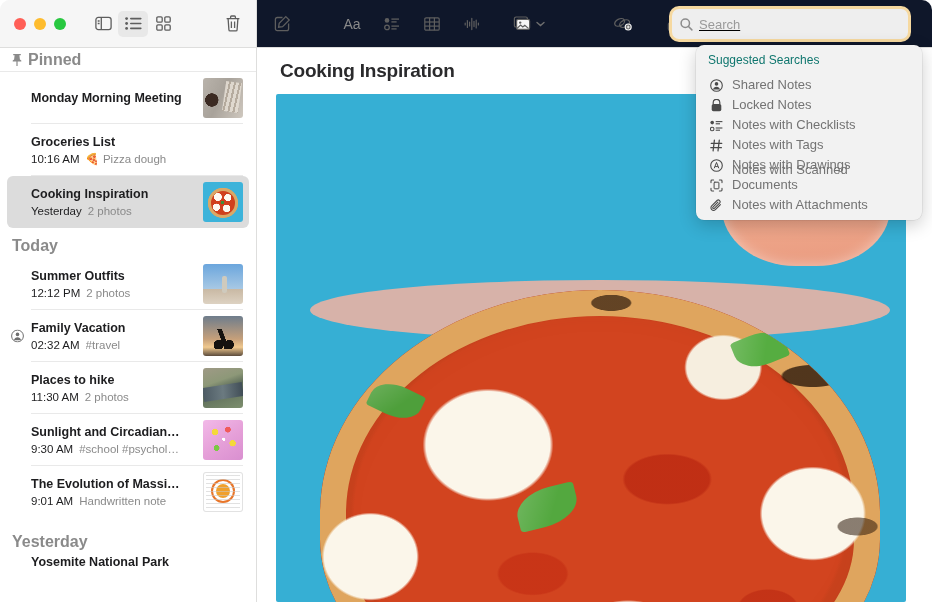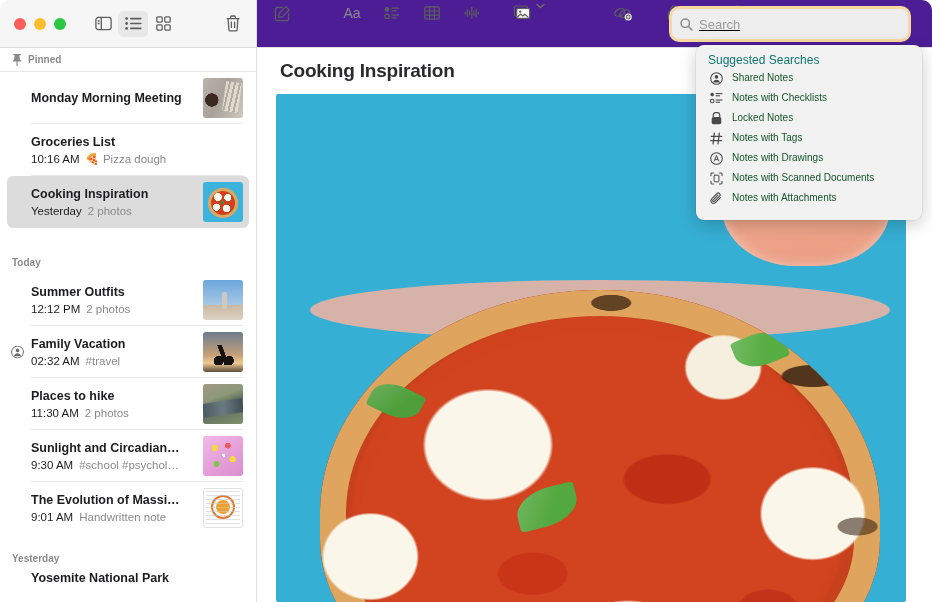--- a/index.html
+++ b/index.html
@@ -28,22 +28,22 @@
     display: flex; align-items: center;
   }
   .toolbar-left {
     width: 257px; height: 100%;
     display: flex; align-items: center;
     border-right: 1px solid #dededd;
     background: #f6f6f6;
   }
   .toolbar-right {
     flex: 1; height: 100%;
-    display: flex; 
-    background: #4c1d95;
+    display: flex; align-items: center;
+    background: #0f172a;
   }
 
   .traffic { display: flex; gap: 8px; margin-left: 14px; }
   .dot { width: 12px; height: 12px; border-radius: 50%; }
   .dot-r { background: #ff5f57; }
   .dot-y { background: #febc2e; }
   .dot-g { background: #28c840; }
 
   .tbtn {
     width: 30px; height: 26px;
@@ -94,25 +94,25 @@
     border-radius: 8px;
     box-shadow: 0 5px 18px rgba(0,0,0,0.20), 0 0 0 0.5px rgba(0,0,0,0.10);
     padding: 6px 0 8px 0;
     z-index: 50;
   }
   .sugg-header {
     font-size: 12px; color: #0f766e;
     padding: 2px 12px 5px 12px;
   }
   .sugg-item {
-    display: flex; align-items: flex-start;
+    display: flex; align-items: flex-end;
     height: 20px;
     padding: 0 12px;
-    font-size: 10px;
-    color: #14532d;
+    font-size: 13px;
+    color: #737373;
     cursor: default;
   }
   .sugg-icon {
     width: 17px; margin-right: 7px;
     display: flex; align-items: center; justify-content: center;
     color: #4a4a4a; flex-shrink: 0;
   }
 
   
   .sidebar {
@@ -121,21 +121,21 @@
     width: 257px; height: 554px;
     background: #ffffff;
     border-right: 1px solid #dededd;
     overflow: hidden;
   }
 
   .section-head {
     display: flex; align-items: center;
     height: 24px;
     padding-left: 12px;
-    font-size: 10px;
+    font-size: 16px;
     color: #8a8a8a;
     font-weight: 600;
   }
   .section-head.pinned { border-bottom: 1px solid #e9e9e9; }
   .pin-icon { margin-right: 6px; display: flex; color: #8a8a8a; }
 
   .note-row {
     position: relative;
     display: flex; align-items: center;
     height: 52px;
@@ -552,44 +552,44 @@
           <circle cx="6.5" cy="6.5" r="5.8"></circle>
           <circle cx="6.5" cy="4.9" r="1.8" fill="currentColor" stroke="none"></circle>
           <path d="M2.9 10.6c.5-1.9 1.9-2.9 3.6-2.9s3.1 1 3.6 2.9" fill="currentColor" stroke="none"></path>
         </svg>
       </span>
       <span>Shared Notes</span>
     </div>
 
     <div class="sugg-item">
       <span class="sugg-icon">
+        <svg width="11" height="13" viewBox="0 0 11 13" fill="currentColor">
+          <path d="M2.2 5.2V3.6a3.3 3.3 0 0 1 6.6 0v1.6" fill="none" stroke="currentColor" stroke-width="1.2"></path>
+          <rect x="0.7" y="5.1" width="9.6" height="7.2" rx="1.7"></rect>
+        </svg>
+      </span>
+      <span>Locked Notes</span>
+    </div>
+
+    <div class="sugg-item">
+      <span class="sugg-icon">
         <svg width="13" height="12" viewBox="0 0 13 12" fill="none" stroke="currentColor" stroke-width="1.1">
           <circle cx="2.2" cy="2.6" r="1.8" fill="currentColor" stroke="none"></circle>
           <circle cx="2.2" cy="9" r="1.8"></circle>
           <line x1="5.7" y1="1.6" x2="12.4" y2="1.6"></line>
           <line x1="5.7" y1="3.8" x2="10" y2="3.8"></line>
           <line x1="5.7" y1="8" x2="12.4" y2="8"></line>
           <line x1="5.7" y1="10.2" x2="10" y2="10.2"></line>
         </svg>
       </span>
       <span>Notes with Checklists</span>
     </div>
 
     <div class="sugg-item">
       <span class="sugg-icon">
-        <svg width="11" height="13" viewBox="0 0 11 13" fill="currentColor">
-          <path d="M2.2 5.2V3.6a3.3 3.3 0 0 1 6.6 0v1.6" fill="none" stroke="currentColor" stroke-width="1.2"></path>
-          <rect x="0.7" y="5.1" width="9.6" height="7.2" rx="1.7"></rect>
-        </svg>
-      </span>
-      <span>Locked Notes</span>
-    </div>
-
-    <div class="sugg-item">
-      <span class="sugg-icon">
         <svg width="13" height="13" viewBox="0 0 13 13" fill="none" stroke="currentColor" stroke-width="1.25" stroke-linecap="round">
           <path d="M4.4 1.1L3.1 11.9M9.3 1.1L8 11.9M1.2 4.3h10.6M0.8 8.7h10.6"></path>
         </svg>
       </span>
       <span>Notes with Tags</span>
     </div>
 
     <div class="sugg-item">
       <span class="sugg-icon">
         <svg width="13" height="13" viewBox="0 0 13 13" fill="none" stroke="currentColor" stroke-width="1.1">
@@ -656,21 +656,21 @@
       <div class="note-text">
         <div class="note-title">Cooking Inspiration</div>
         <div class="note-meta">
           <span class="note-time">Yesterday</span>
           <span class="note-sub">2 photos</span>
         </div>
       </div>
       <div class="thumb th-pizza"></div>
     </div>
 
-    <div class="section-head" style="margin-top:22px;">
+    <div class="section-head" style="margin-top:6px;">
       <span>Today</span>
     </div>
 
     <div class="note-row">
       <div class="divider"></div>
       <div class="note-text">
         <div class="note-title">Summer Outfits</div>
         <div class="note-meta">
           <span class="note-time">12:12 PM</span>
           <span class="note-sub">2 photos</span>

